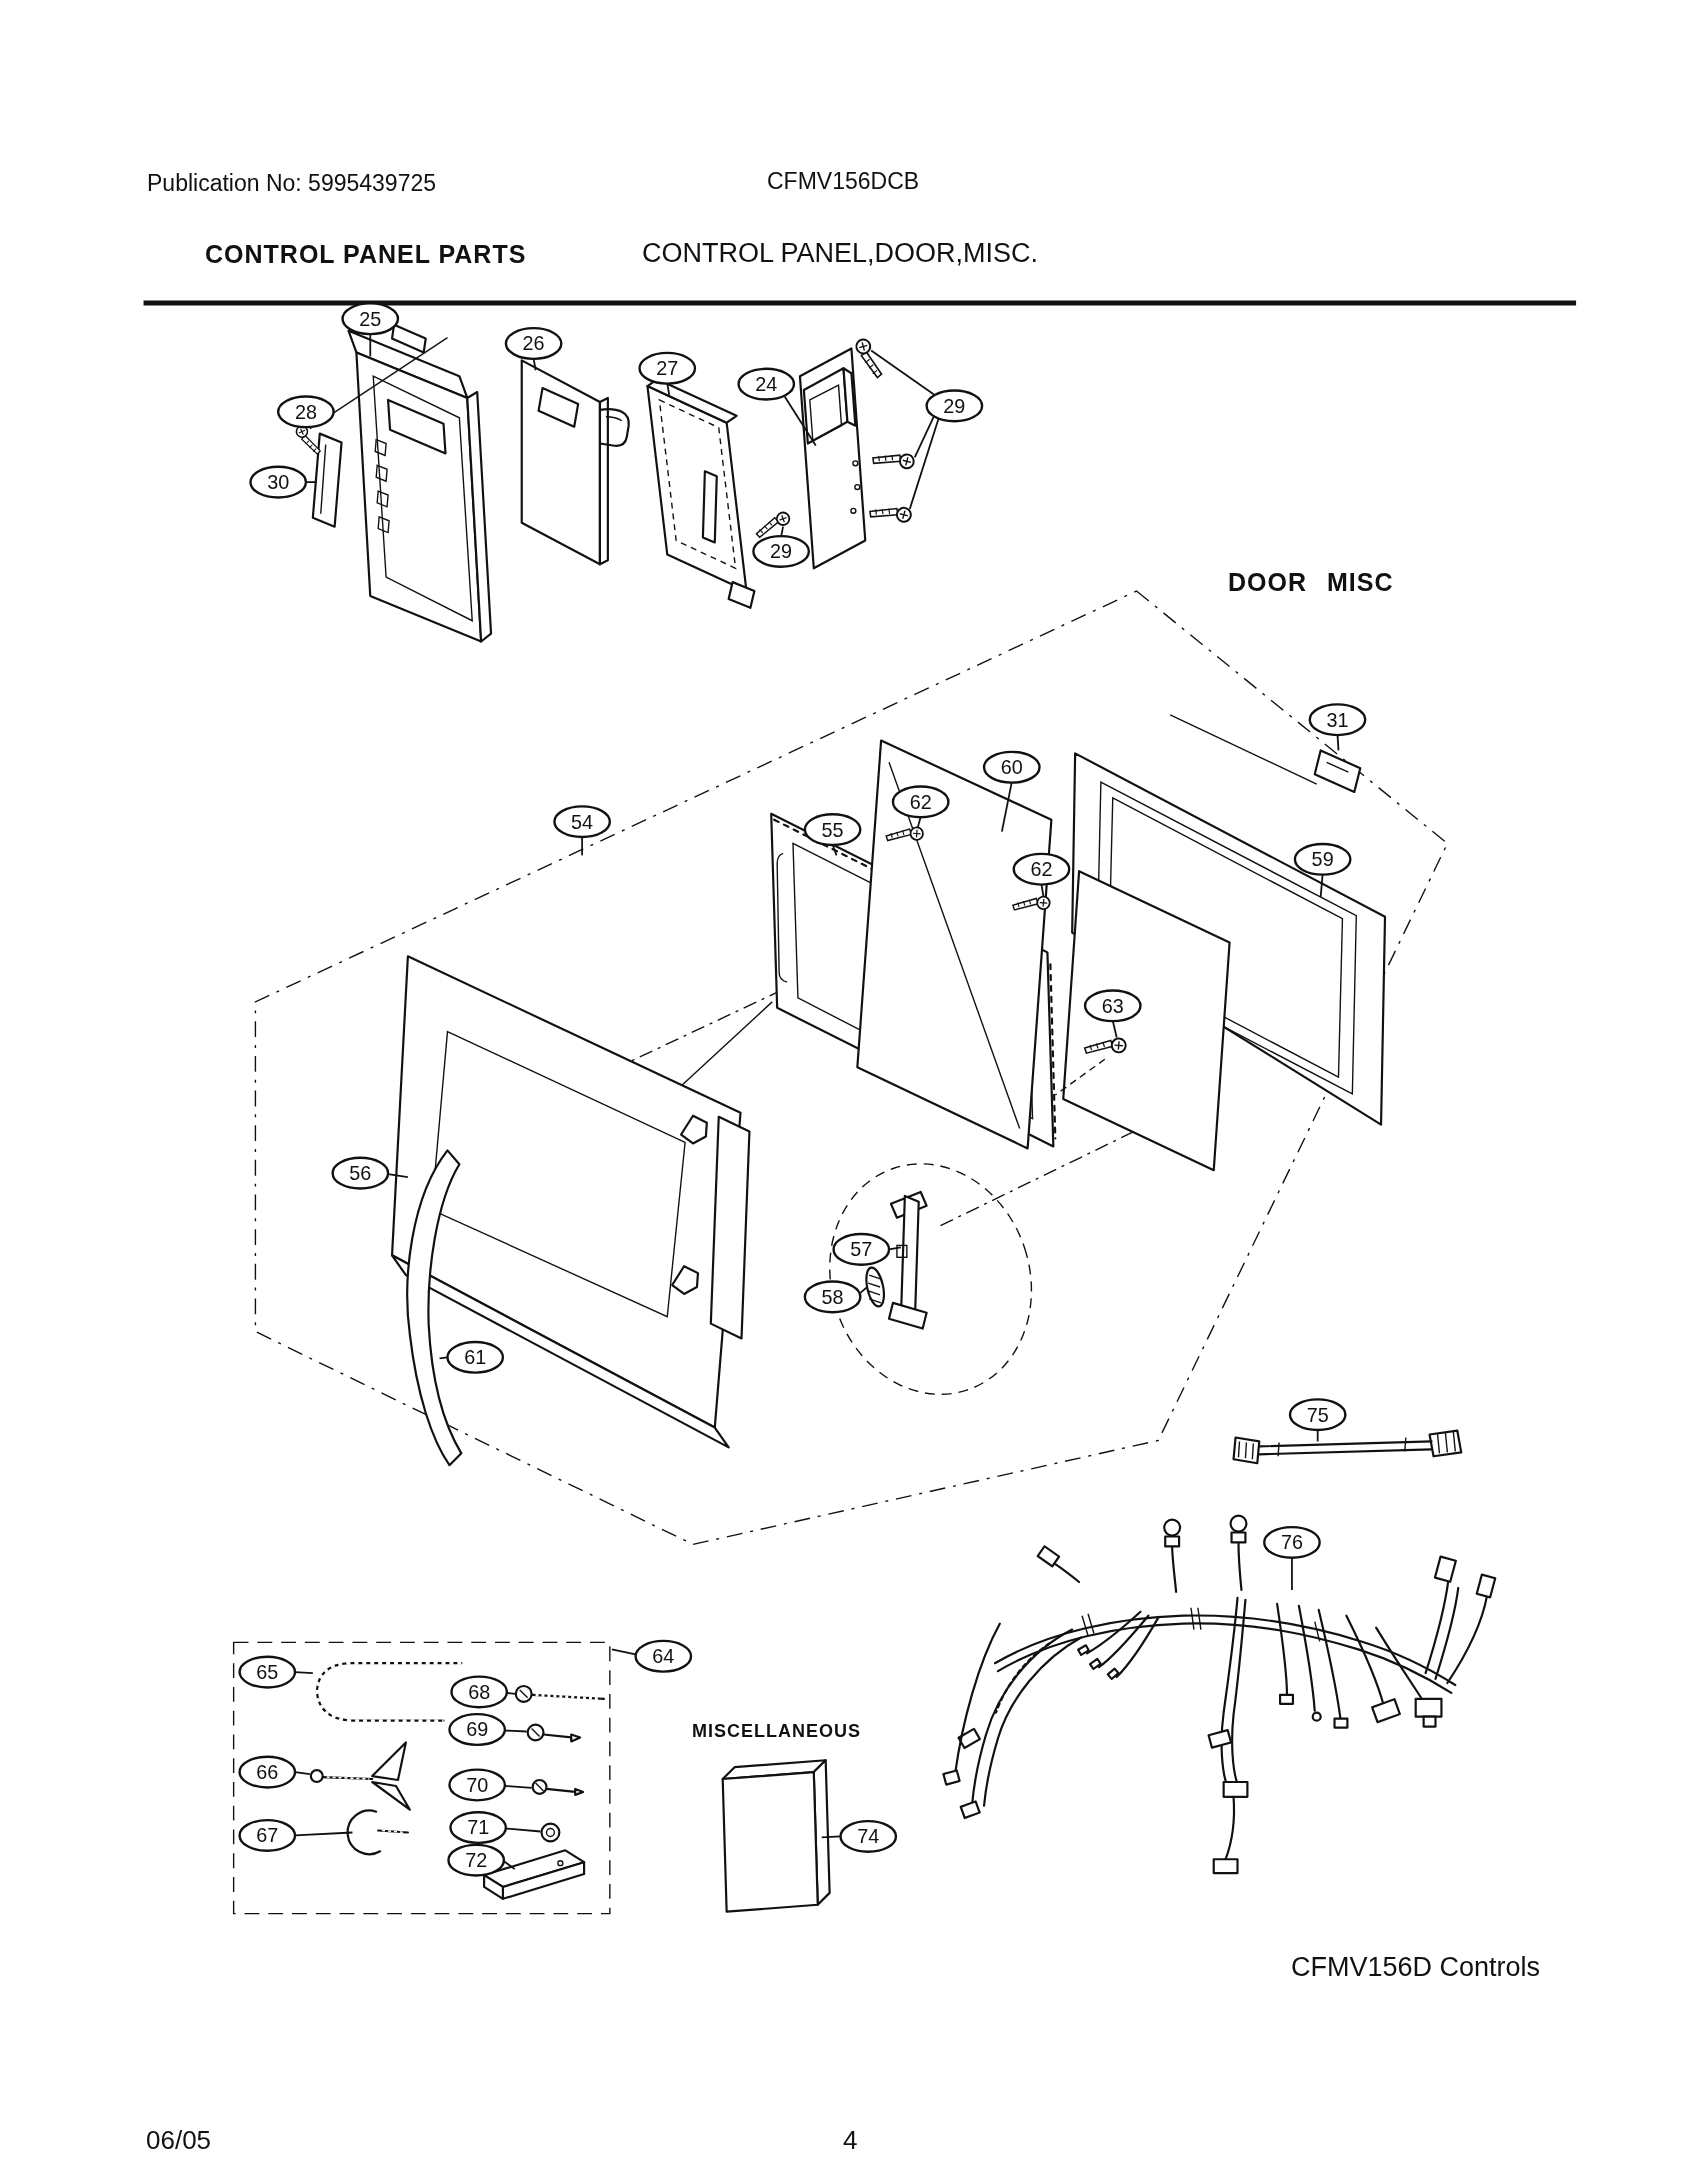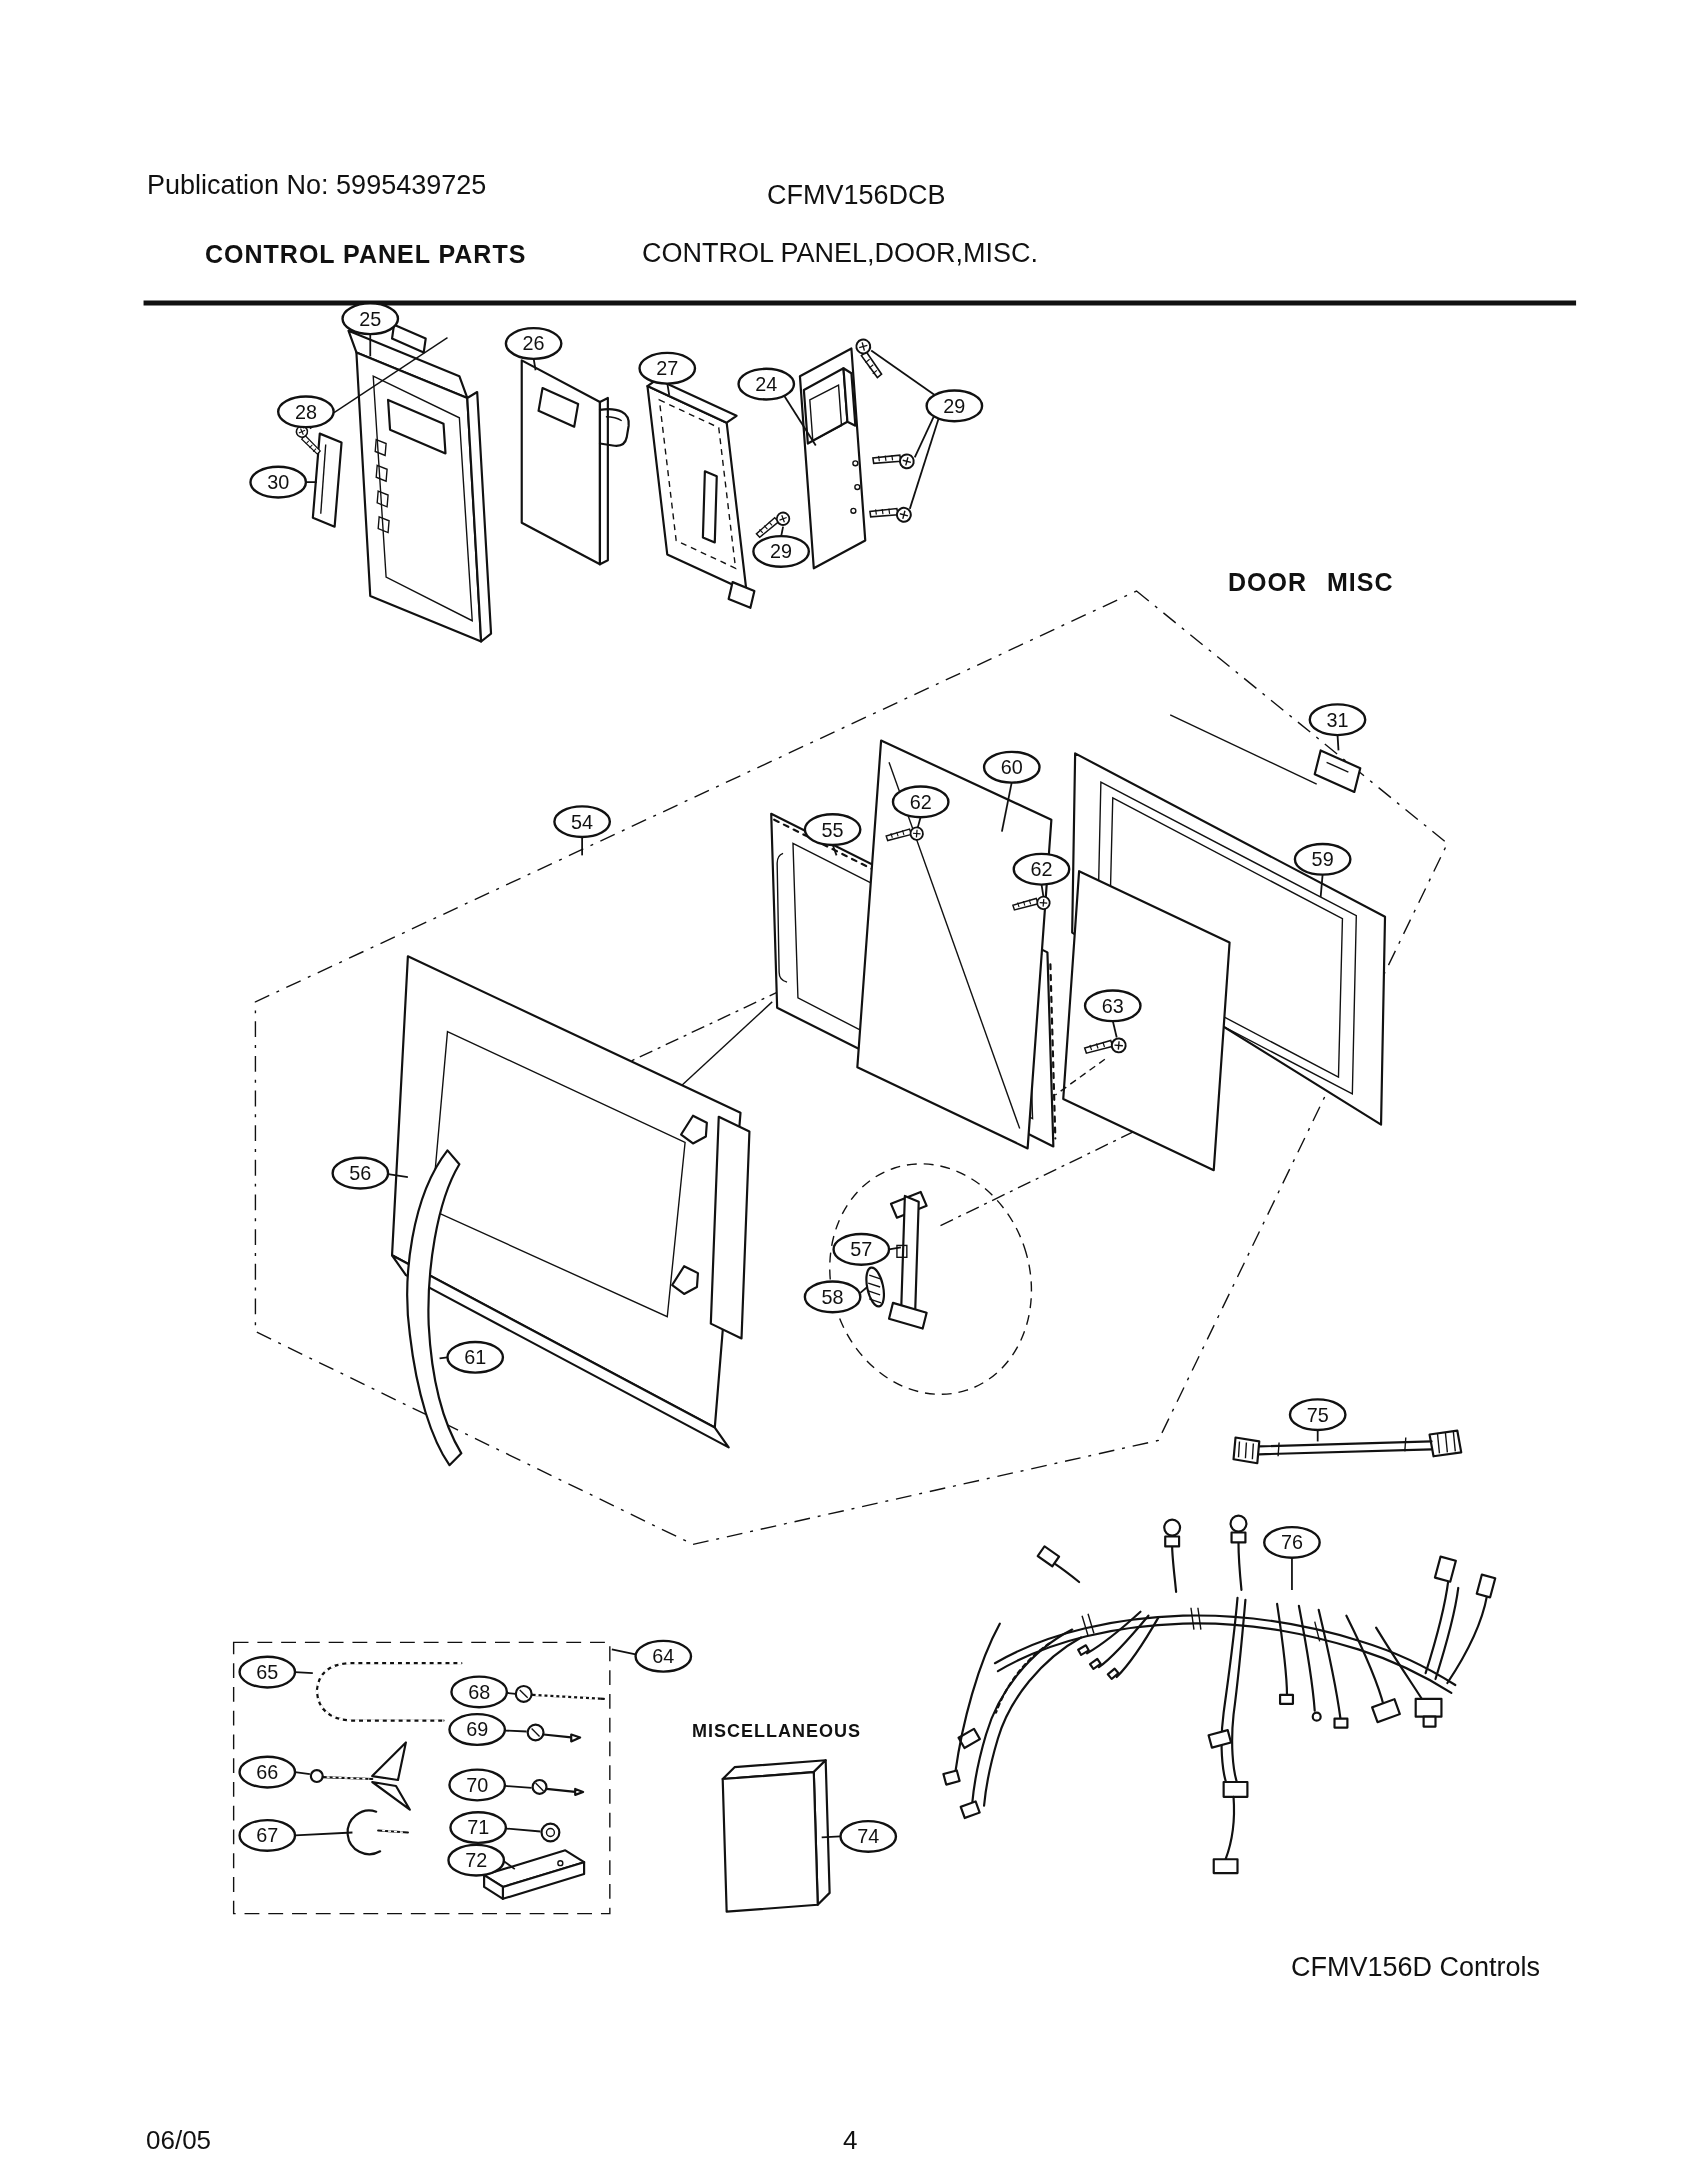--- a/index.html
+++ b/index.html
@@ -1,37 +1,37 @@
 <!DOCTYPE html>
 <html><head>
 <meta charset="utf-8">
 <style>
   html,body{margin:0;padding:0;background:#e8e8e8;}
   #page{position:relative;width:1683px;height:2178px;background:#ffffff;
         font-family:"Liberation Sans", sans-serif;color:#111;overflow:hidden;}
   .txt{position:absolute;white-space:nowrap;}
-  .hdr{font-size:27px;text-align:center;}
+  .hdr{font-size:23px;text-align:center;}
   .title{font-size:27px;text-align:right;}
   .sec{font-size:25px;font-weight:bold;letter-spacing:1px;}
   .sec-door{word-spacing:12px;}
   .sec-misc{font-size:18px;}
   .caption{font-size:27px;margin-left:24px;}
   .foot{font-size:26px;}
   svg{position:absolute;left:0;top:0;}
   .ln{stroke:#111;fill:none;stroke-width:2.2;stroke-linejoin:round;stroke-linecap:round;}
   .lnw{stroke:#111;fill:#fff;stroke-width:2.2;stroke-linejoin:round;}
   .thin{stroke:#111;fill:none;stroke-width:1.4;}
 </style>
 </head>
 <body>
 
 <div id="page">
 
   <div class="txt hdr" style="left:147px;top:170px">Publication No: 5995439725</div>
-  <div class="txt hdr" style="left:767px;top:180px">CFMV156DCB</div>
+  <div class="txt hdr" style="left:767px;top:168px">CFMV156DCB</div>
   <div class="txt title" style="left:642px;top:238px">CONTROL PANEL,DOOR,MISC.</div>
   <div class="txt sec" style="left:205px;top:240px">CONTROL PANEL PARTS</div>
   <div class="txt sec sec-door" style="left:1228px;top:568px">DOOR MISC</div>
   <div class="txt sec sec-misc" style="left:692px;top:1721px">MISCELLANEOUS</div>
   <div class="txt caption" style="left:1267px;top:1952px">CFMV156D Controls</div>
   <div class="txt foot" style="left:146px;top:2125px">06/05</div>
   <div class="txt foot" style="left:843px;top:2125px">4</div>
 
   <svg width="1683" height="2178" viewBox="0 0 1700 2200">
     <defs>

